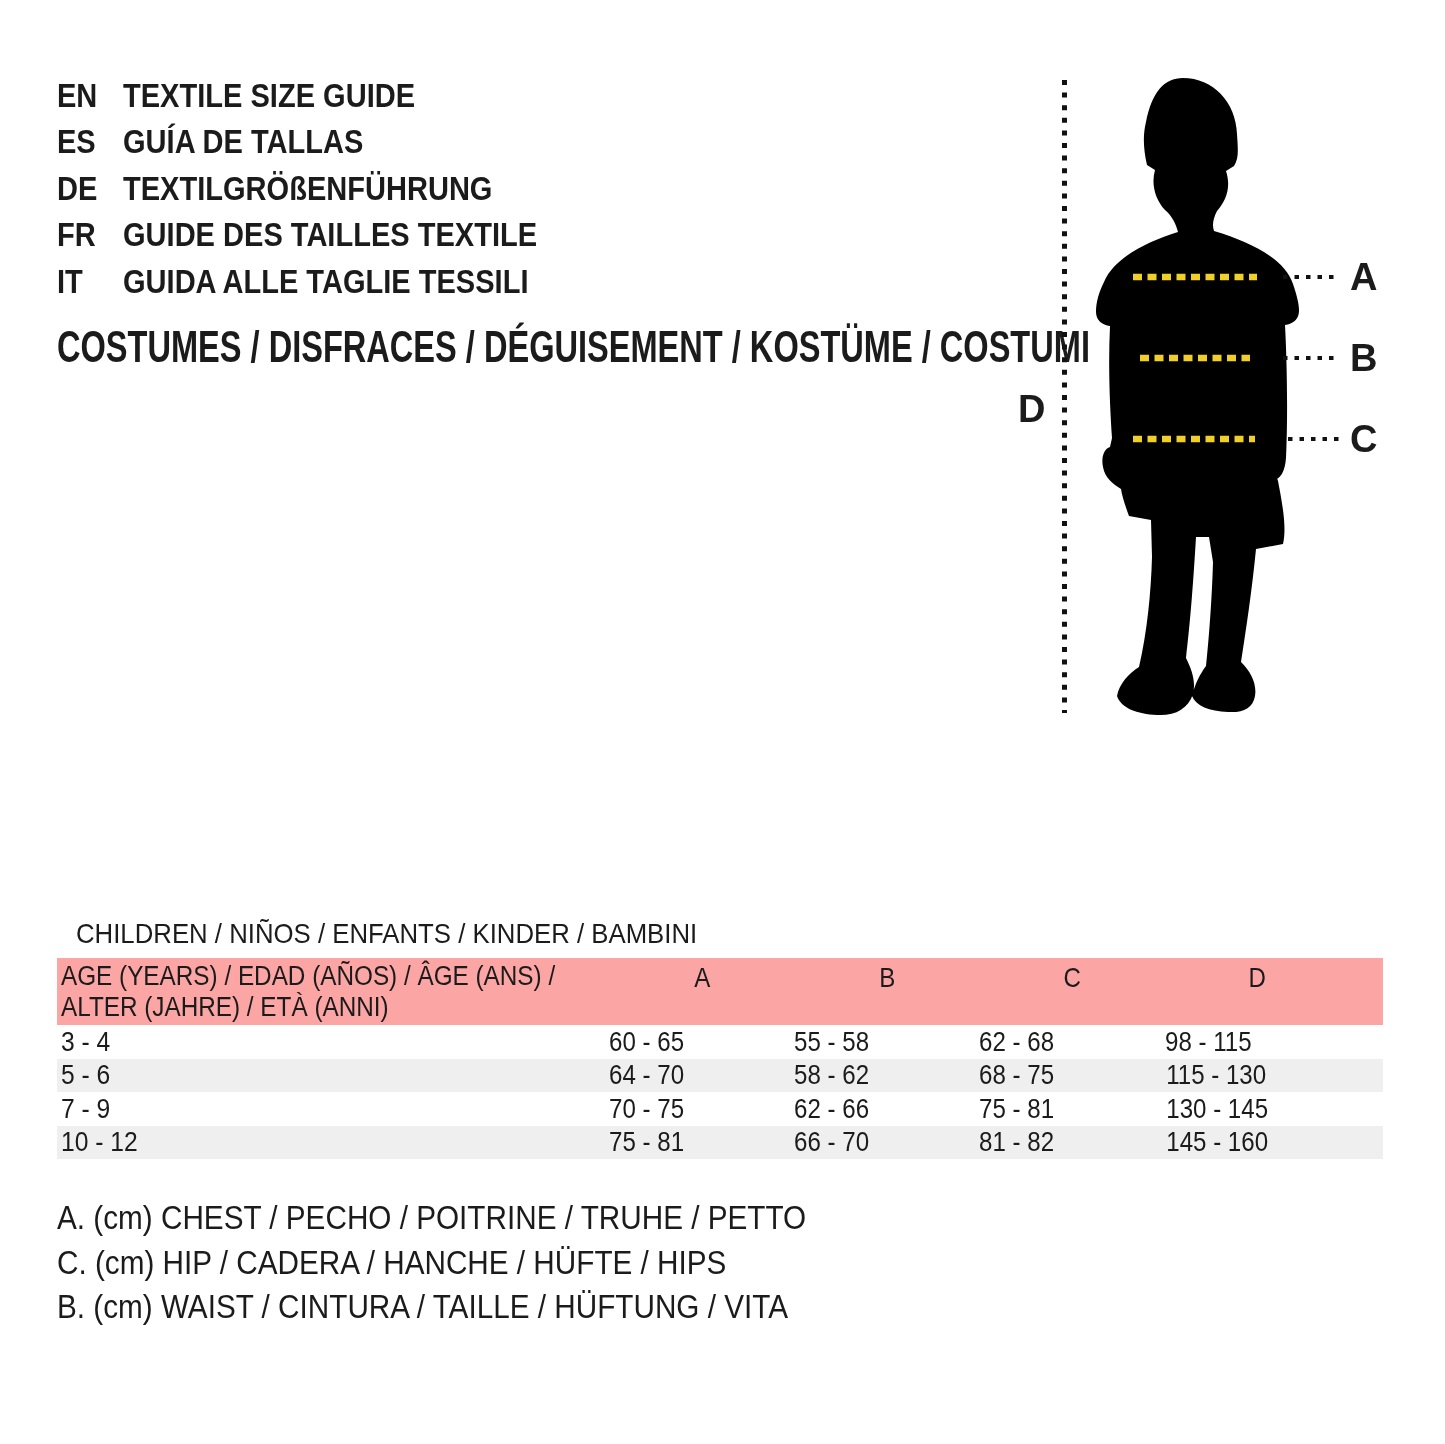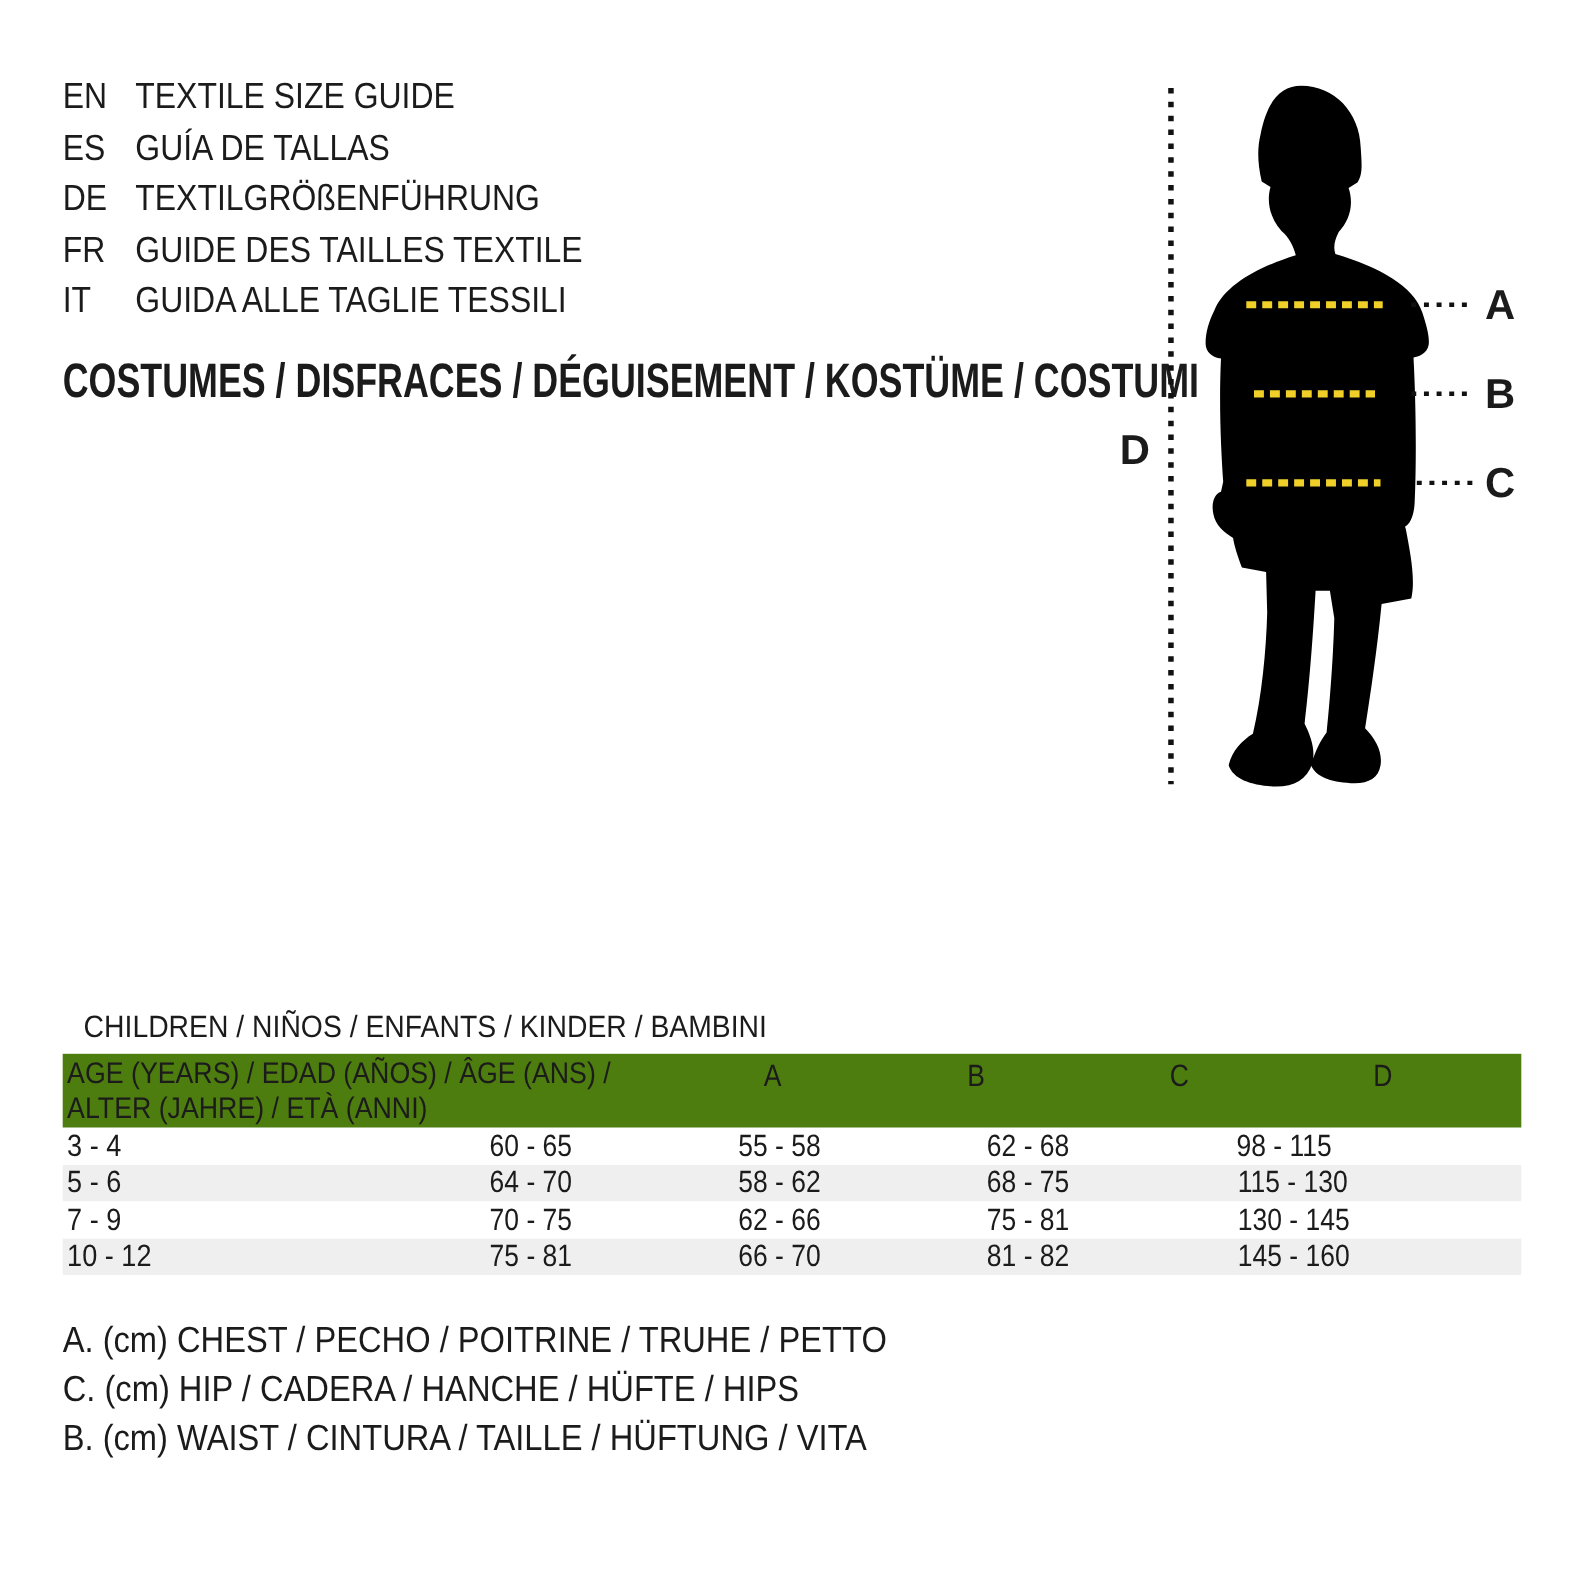--- a/index.html
+++ b/index.html
@@ -13,41 +13,41 @@
     overflow: hidden;
   }
   .abs { position: absolute; }
 
   
   .cx  { display: inline-block; transform: scaleX(0.88); transform-origin: 0 50%; white-space: nowrap; }
   .cxc { display: inline-block; transform: scaleX(0.86); transform-origin: 50% 50%; white-space: nowrap; }
 
   
   .lang-block { left: 57px; top: 68px; }
-  .lang-row { display: flex; height: 46.5px; align-items: flex-start; font-size: 33px; font-weight: 400; }
+  .lang-row { display: flex; height: 46.5px; align-items: flex-end; font-size: 33px; font-weight: 700; }
   .lang-code { width: 66px; flex: 0 0 66px; }
 
   
   .category-title {
     left: 57px; top: 325px;
     font-size: 44px; font-weight: 700; line-height: 44px;
   }
   .category-title .cx { transform: scaleX(0.74); }
 
   
   .figure-wrap { left: 1000px; top: 50px; width: 445px; height: 700px; }
 
   
   .section-title { left: 57px; top: 918px; font-size: 28px; font-weight: 400; margin-left: 19px; }
   .section-title .cx { transform: scaleX(0.92); }
 
   
   .size-table { left: 57px; top: 958px; width: 1326px; }
   .thead {
-    background: #4d7c0f;
+    background: #fca5a5;
     height: 67px;
     display: flex;
     align-items: flex-start;
   }
   .th-age {
     flex: 1 1 auto;
     padding: 3px 0 0 4px;
     font-size: 27px;
     line-height: 31px;
     font-weight: 400;
@@ -62,21 +62,20 @@
     padding-top: 3px;
     font-weight: 400;
   }
   .th-spacer { flex: 0 0 40px; }
   .trow {
     height: 33.5px;
     display: flex;
     align-items: center;
     font-size: 28px;
     font-weight: 400;
-    gap: 41px;
   }
   .trow.stripe { background: #efefef; }
   .td-age { flex: 1 1 auto; padding-left: 4px; }
   .td-val { flex: 0 0 185px; width: 185px; text-align: left; }
   .td-spacer { flex: 0 0 40px; }
 
   
   .legend { left: 57px; top: 1196px; }
   .legend-line { height: 44.5px; display: flex; align-items: center; font-size: 33px; font-weight: 400; }
   .legend-line .cx { transform: scaleX(0.9); }

